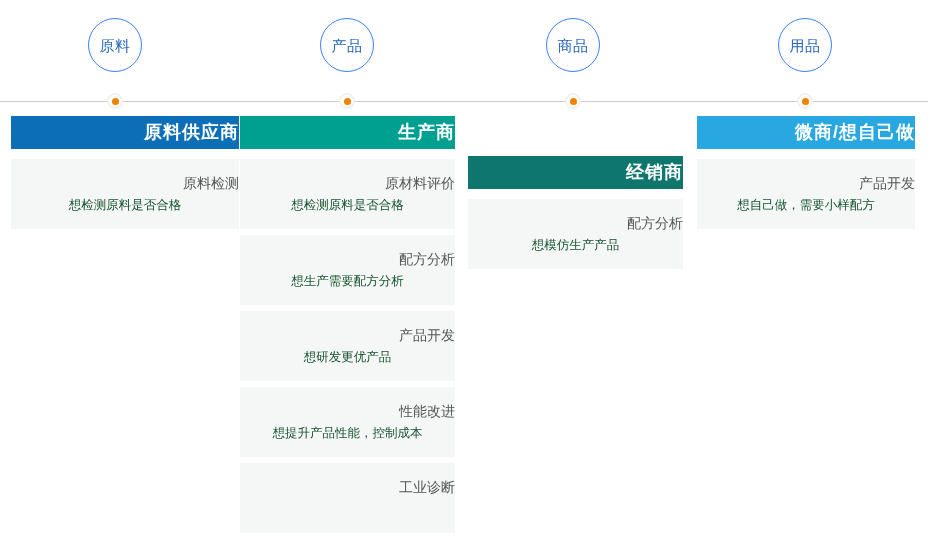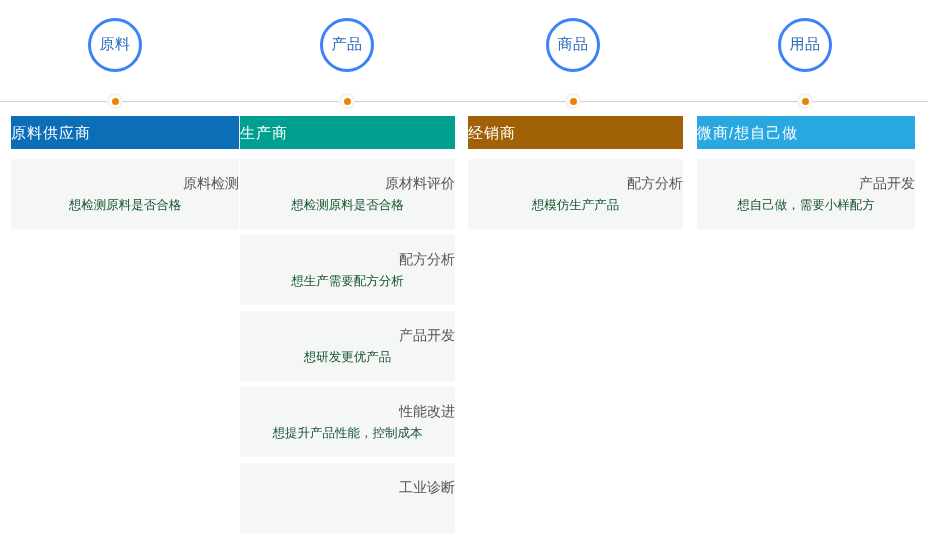--- a/index.html
+++ b/index.html
@@ -25,27 +25,26 @@
     top: 18px;
     width: 60px;
     margin-left: -30px;
   }
   .pin {
     position: relative;
     width: 54px;
     height: 54px;
     margin: 0 auto;
     box-sizing: border-box;
-    border: 3px solid #3b82f6;
+    border: 1px solid #3b82f6;
     border-radius: 50% 50% 50% 50%;
     background: #ffffff;
     display: flex;
     align-items: center;
     justify-content: center;
-    font-family: Liberation Mono, monospace;
   }
   .pin::after {
     content: "";
     position: absolute;
     left: 50%;
     top: 50%;
     width: 38px;
     height: 38px;
     margin-left: -19px;
     margin-top: -19px;
@@ -106,24 +105,24 @@
     top: 116px;
     width: 928px;
     display: flex;
   }
   .column {
     box-sizing: border-box;
   }
   .col-head {
     height: 33px;
     line-height: 33px;
-    text-align: left;
+    text-align: right;
     color: #ffffff;
-    font-size: 15px;
-    font-weight: normal;
+    font-size: 18px;
+    font-weight: bold;
     letter-spacing: 1px;
     white-space: nowrap;
     overflow: hidden;
   }
   .cards {
     margin-top: 10px;
   }
   .card {
     background: #f5f6f6;
     height: 70px;
@@ -214,21 +213,21 @@
         <div class="card">
           <div class="card-title">性能改进</div>
           <div class="card-sub">想提升产品性能，控制成本</div>
         </div>
         <div class="card">
           <div class="card-title">工业诊断</div>
         </div>
       </div>
     </div>
     <div class="column" style="position: absolute; left: 468px; width: 215px; top: 0px;">
-      <div class="col-head" style="background: #a16207;">经销商</div>
+      <div class="col-head" style="background: #0f766e; margin-top: 40px;">经销商</div>
       <div class="cards">
         <div class="card">
           <div class="card-title">配方分析</div>
           <div class="card-sub">想模仿生产产品</div>
         </div>
       </div>
     </div>
     <div class="column" style="position: absolute; left: 697px; width: 218px; top: 0px;">
       <div class="col-head" style="background: rgb(41, 167, 225);">微商/想自己做</div>
       <div class="cards">

